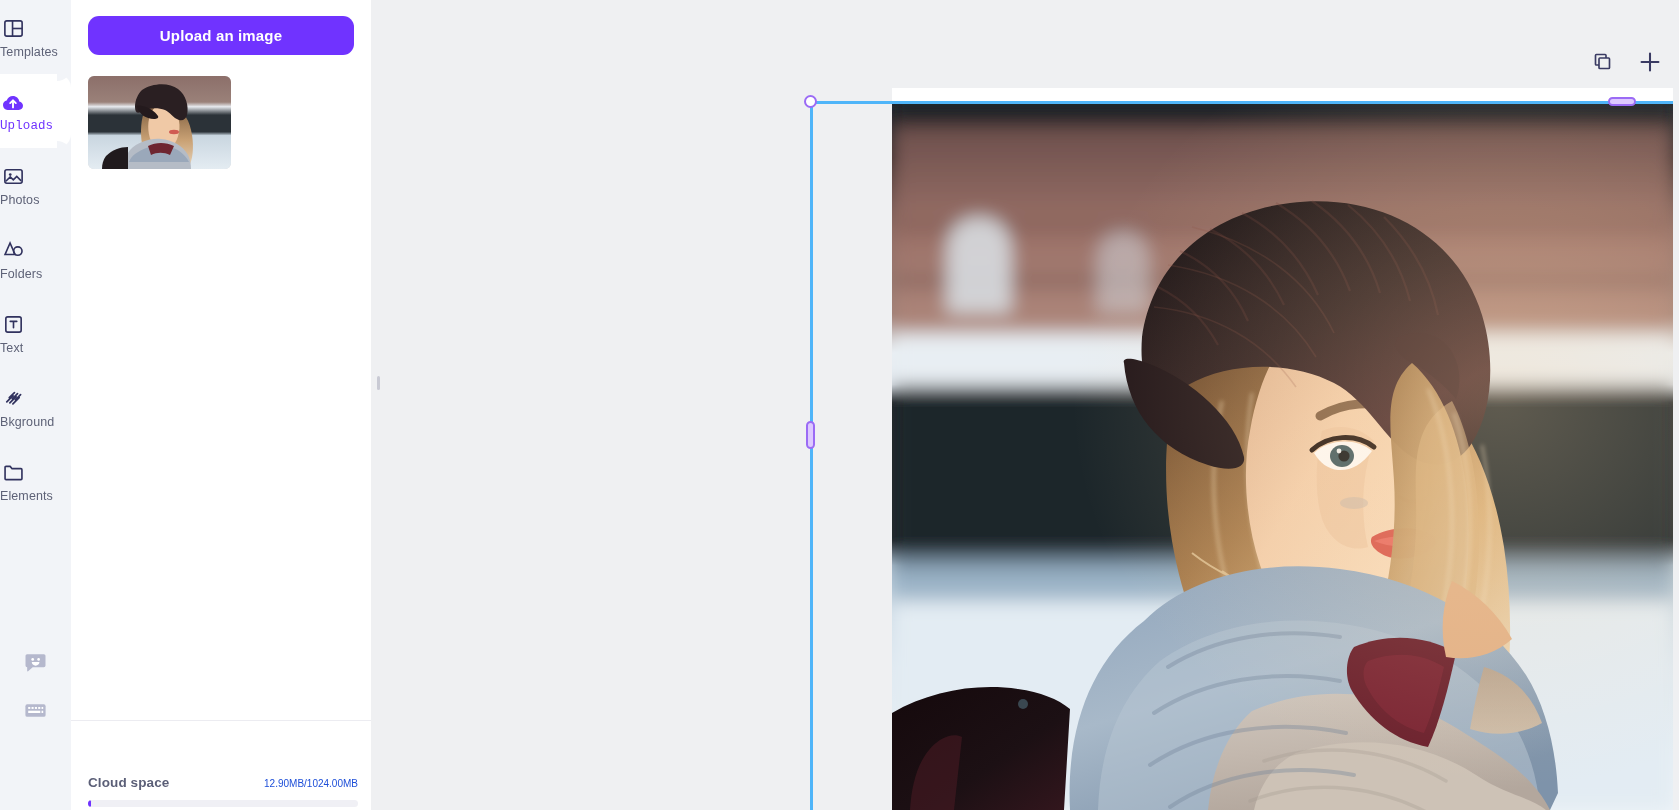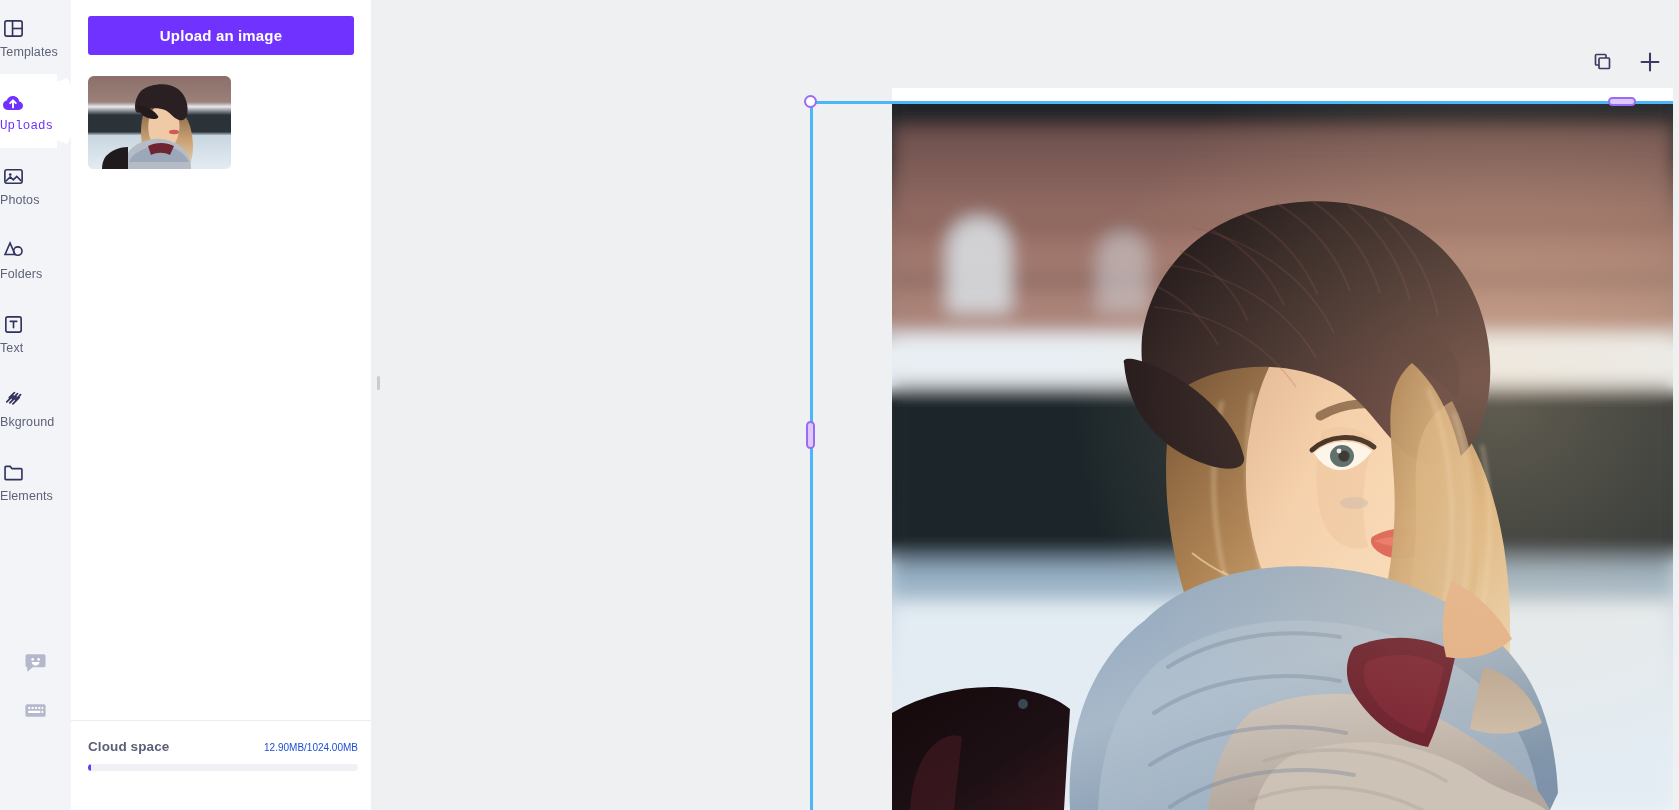--- a/index.html
+++ b/index.html
@@ -92,21 +92,21 @@
     flex: 1 1 auto;
     padding: 16px 17px 0 17px;
     overflow: hidden;
   }
   .upload-btn {
     display: block;
     width: 266px; height: 39px;
     background: #7033ff;
     color: #ffffff;
     border: none;
-    border-radius: 3px;
+    border-radius: 11px;
     font-family: "Liberation Sans", sans-serif;
     font-size: 15px;
     font-weight: bold;
     letter-spacing: .15px;
     cursor: pointer;
   }
   .thumb-grid {
     margin-top: 21px;
     display: flex;
     flex-wrap: wrap;
@@ -132,20 +132,21 @@
     display: flex;
     align-items: baseline;
     justify-content: space-between;
     width: 270px;
   }
   .cloud-label {
     font-size: 13.5px;
     font-weight: bold;
     color: #5b5f77;
     letter-spacing: .1px;
+    margin-top: 36px;
   }
   .cloud-value {
     font-size: 10px;
     color: #1d4ed8;
   }
   .cloud-bar {
     margin-top: 10px;
     width: 270px; height: 7px;
     background: #f0f0f5;
     border-radius: 4px;

